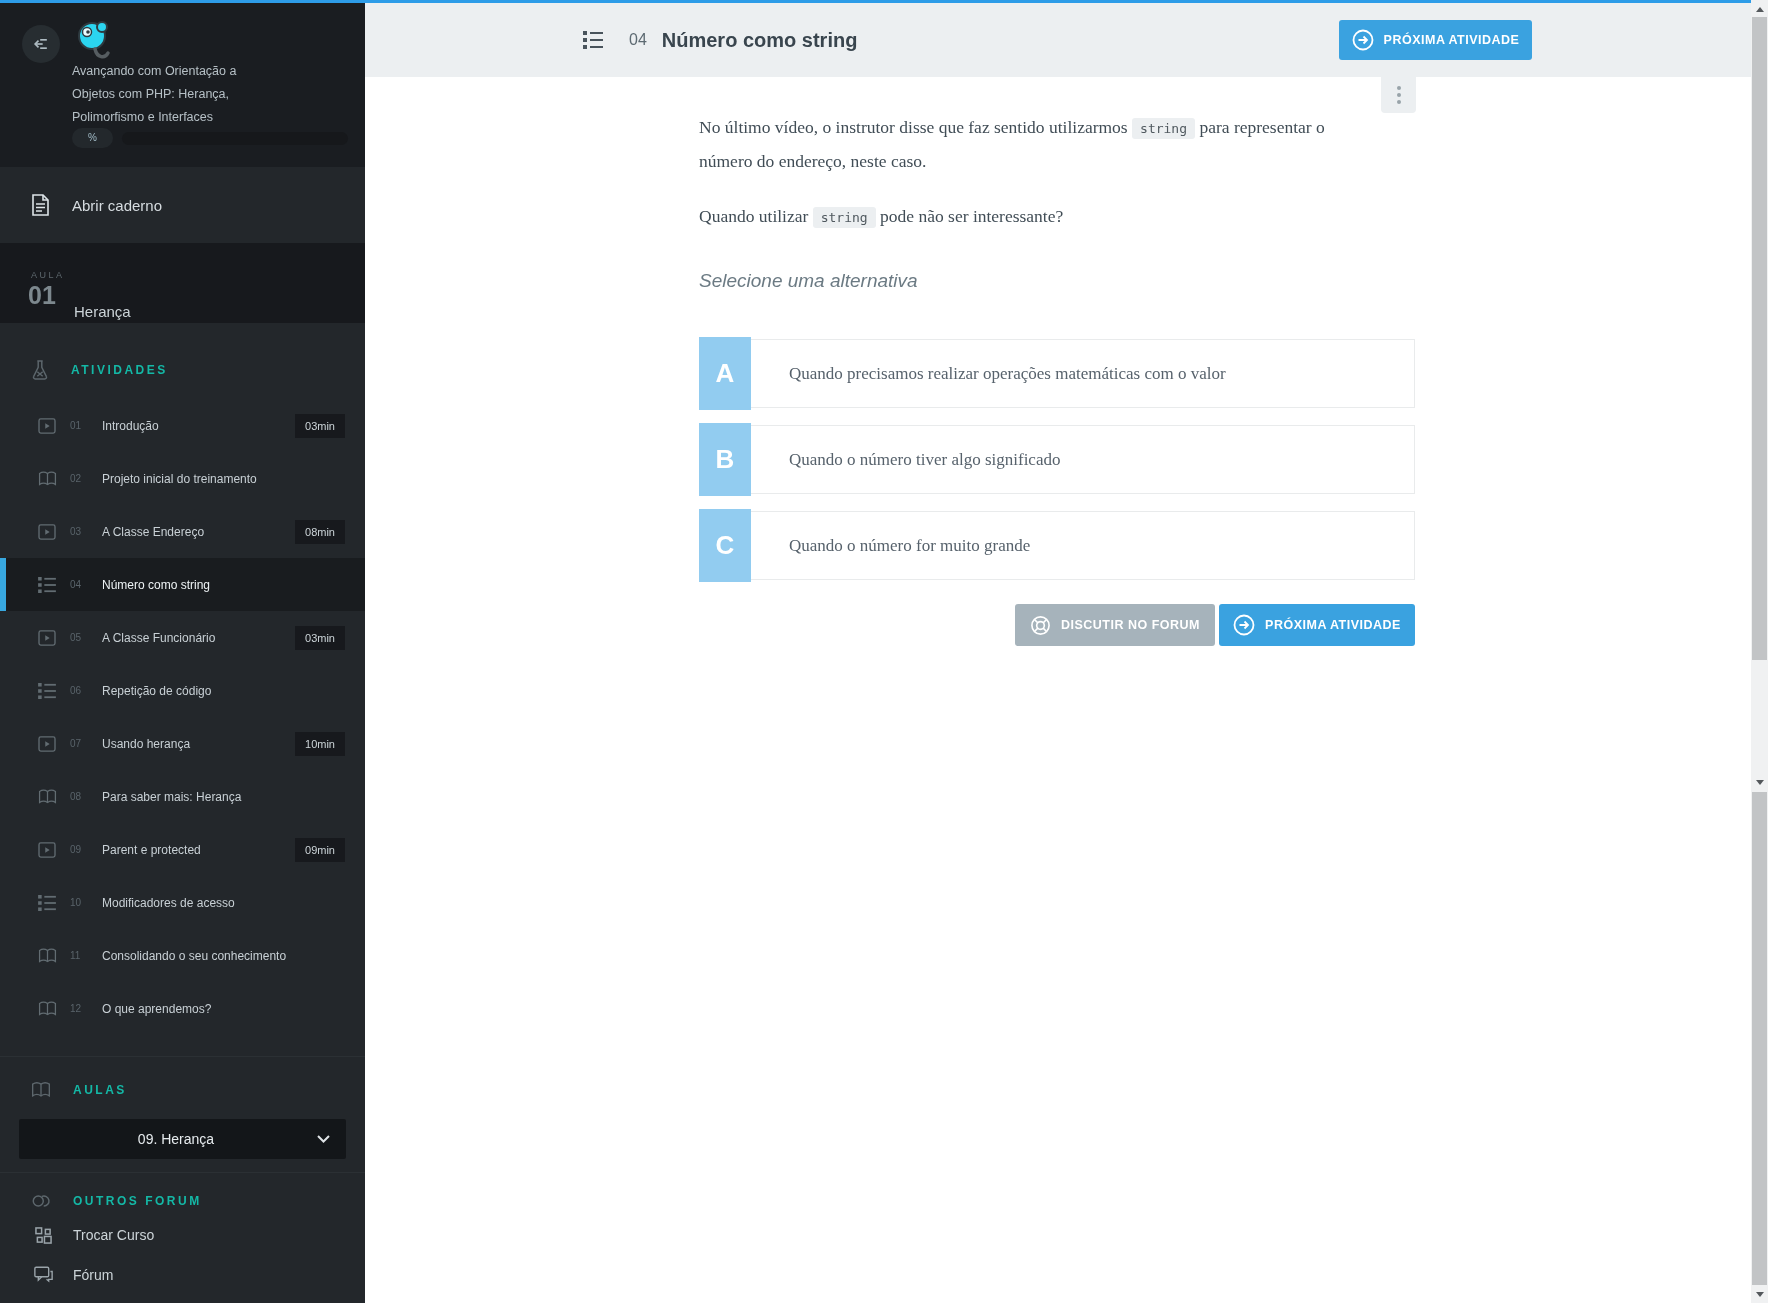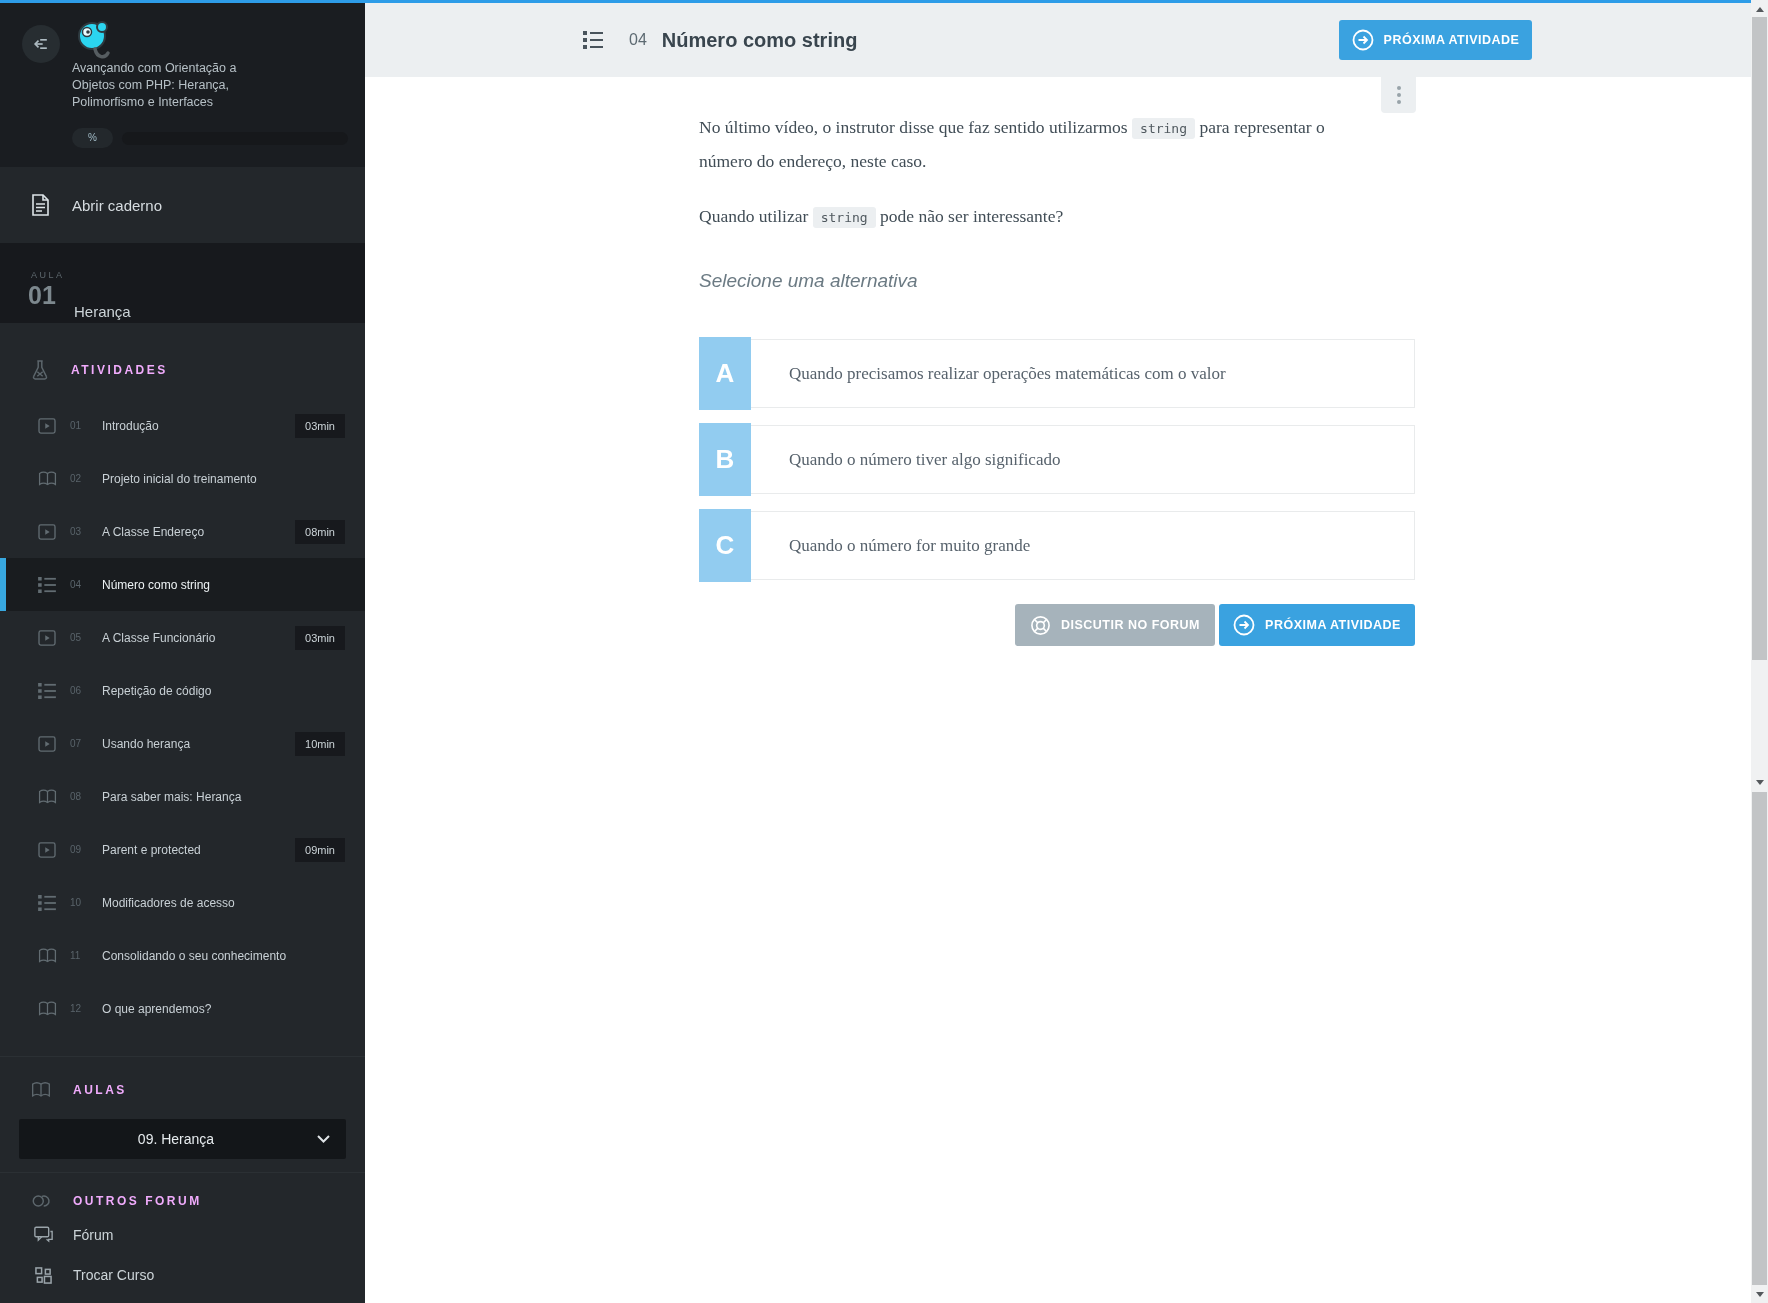--- a/index.html
+++ b/index.html
@@ -7,39 +7,39 @@
   body { position:relative; background:#fff; font-family:"Liberation Sans", sans-serif; }
 
   
   .topline { position:absolute; left:0; top:0; width:1751px; height:3px; background:#2d9ce8; z-index:50; }
 
   
   .sidebar { position:absolute; left:0; top:0; width:365px; height:1303px; background:#23272b; color:#c9d1d6; z-index:10; }
   .course-header { position:absolute; left:0; top:0; width:100%; height:167px; background:#1a1d21; }
   .collapse-btn { position:absolute; left:22px; top:25px; width:38px; height:38px; border-radius:50%; background:#272d31; display:flex; align-items:center; justify-content:center; color:#aebbc2; cursor:pointer; }
   .logo { position:absolute; left:73px; top:20px; width:42px; height:46px; }
-  .course-title { position:absolute; left:72px; top:60px; width:178px; font-size:12.5px; line-height:17px; color:#b6c0c6; }
+  .course-title { position:absolute; left:72px; top:60px; width:178px; font-size:12.5px; line-height:23px; color:#b6c0c6; }
   .progress-row { position:absolute; left:72px; top:128px; width:280px; height:20px; }
   .progress-pill { position:absolute; left:0; top:0; width:41px; height:20px; border-radius:10px; background:#23282c; color:#a3bdc9; font-size:10px; text-align:center; line-height:20px; }
   .progress-bar { position:absolute; left:50px; top:4px; width:226px; height:13px; border-radius:7px; background:#16181b; }
 
   .notebook-row { position:absolute; left:0; top:167px; width:100%; height:76px; display:flex; align-items:center; padding-left:31px; cursor:pointer; }
   .notebook-row .nb-icon { color:#dde4e8; margin-right:22px; display:flex; }
   .notebook-label { font-size:15px; color:#d6dce0; }
 
   .aula-block { position:absolute; left:0; top:243px; width:100%; height:80px; background:#17191d; }
   .aula-kicker { position:absolute; left:31px; top:27px; font-size:9px; letter-spacing:2.5px; color:#5e686e; }
   .aula-number { position:absolute; left:28px; top:38px; font-size:25px; font-weight:bold; color:#7d888e; }
   .aula-title { position:absolute; left:74px; top:60px; font-size:15px; color:#ccd4d8; }
 
   .activities-sec { position:absolute; left:0; top:323px; width:100%; height:733px; }
   .sec-header { display:flex; align-items:center; padding-left:31px; color:#57626a; }
   .activities-sec .sec-header { padding-top:36px; }
   .sec-header .sec-icon { display:flex; margin-right:22px; color:#5d676d; }
-  .sec-title { font-size:12px; font-weight:bold; letter-spacing:2.5px; color:#f0abfc; }
+  .sec-title { font-size:12px; font-weight:bold; letter-spacing:2.5px; color:#14b8a6; }
   .act-list { margin-top:18px; }
   .act-row { position:relative; height:53px; display:flex; align-items:center; padding-left:37px; cursor:pointer; }
   .act-row .act-icon { display:flex; color:#626c72; width:20px; justify-content:center; }
   .act-num { font-size:10px; color:#59636a; margin-left:13px; width:16px; }
   .act-label { font-size:12px; color:#c8d0d5; margin-left:16px; }
   .act-duration { position:absolute; right:20px; top:50%; transform:translateY(-50%); background:#17191d; color:#ccd4d8; font-size:11px; padding:6px 10px; }
   .act-row.active { background:#191c1f; }
   .act-row.active::before { content:""; position:absolute; left:0; top:0; bottom:0; width:6px; background:#38a8e0; }
   .act-row.active .act-label { color:#eef3f5; }
 
@@ -355,41 +355,41 @@
         <svg width="20" height="20" viewBox="0 0 22 22" fill="none" stroke="currentColor" stroke-width="1.6">
           <circle cx="8" cy="11" r="5.5"></circle>
             <path d="M12 6 a5.5 5.5 0 1 1 2 10.5"></path>
         </svg>
       </span>
       <span class="sec-title">OUTROS FORUM</span>
     </div>
     <div id="links-list">
   <div class="link-row">
     <span class="link-icon">
-      <svg width="19" height="18" viewBox="0 0 22 20" fill="none" stroke="currentColor" stroke-width="1.6">
-        <rect x="1" y="1" width="16" height="11" rx="1.5"></rect>
-              <path d="M5 12 V16 L9 12"></path>
-              <path d="M19 6 H21 V15 H17 V17 L14.5 15"></path>
-      </svg>
-
-    </span>
-    <span class="link-label">Fórum</span>
-  </div>
-
-  <div class="link-row">
-    <span class="link-icon">
 
       <svg width="17" height="17" viewBox="0 0 18 18" fill="none" stroke="currentColor" stroke-width="1.6">
         <rect x="1" y="1" width="6" height="6"></rect>
               <rect x="11" y="2.5" width="5" height="5"></rect>
               <rect x="2.5" y="11" width="5" height="5"></rect>
               <rect x="10" y="10" width="7" height="7"></rect>
       </svg>
     </span>
     <span class="link-label">Trocar Curso</span>
+  </div>
+
+  <div class="link-row">
+    <span class="link-icon">
+      <svg width="19" height="18" viewBox="0 0 22 20" fill="none" stroke="currentColor" stroke-width="1.6">
+        <rect x="1" y="1" width="16" height="11" rx="1.5"></rect>
+              <path d="M5 12 V16 L9 12"></path>
+              <path d="M19 6 H21 V15 H17 V17 L14.5 15"></path>
+      </svg>
+
+    </span>
+    <span class="link-label">Fórum</span>
   </div>
 </div>
   </div>
 </aside>
 
 <header class="main-header">
   <div class="title-group">
     <span class="hdr-icon">
       <svg width="20" height="18" viewBox="0 0 20 18" fill="currentColor">
         <rect x="0" y="0" width="4" height="4"></rect>

